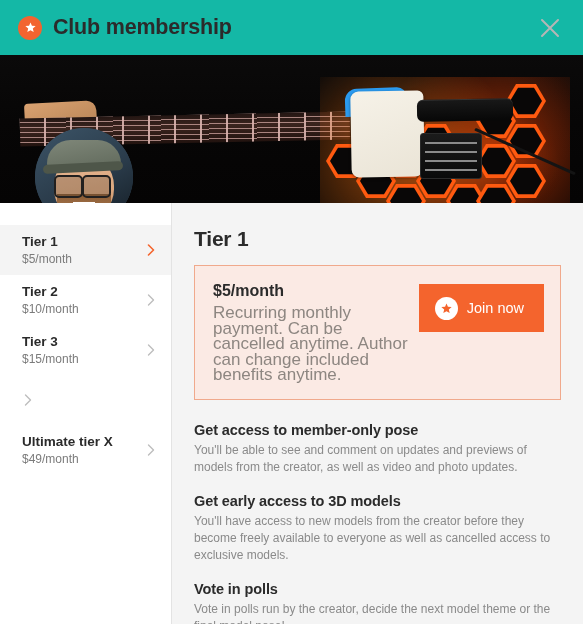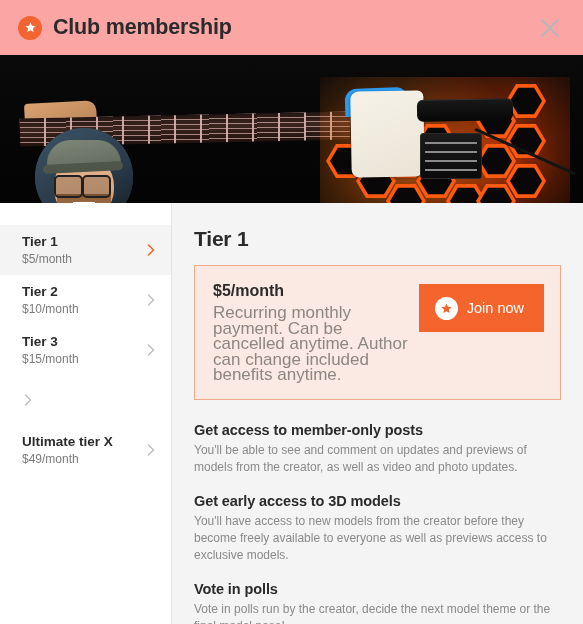--- a/index.html
+++ b/index.html
@@ -19,21 +19,21 @@
     width: 583px;
     height: 624px;
     background: #ffffff;
     overflow: hidden;
   }
 
   
   .header {
     position: relative;
     height: 55px;
-    background: #fca5a5;
+    background: #14b8a6;
     display: flex;
     align-items: center;
     padding: 0 0 0 18px;
     box-sizing: border-box;
   }
   .brand-badge {
     width: 24px;
     height: 24px;
     border-radius: 50%;
     background: #f26430;
@@ -516,26 +516,26 @@
             <svg width="13" height="13" viewBox="0 0 24 24" aria-hidden="true">
               <path fill="#f4642d" d="M12 2.6l2.65 6.3 6.85.52-5.2 4.45 1.6 6.66L12 16.9l-5.9 3.63 1.6-6.66-5.2-4.45 6.85-.52z"></path>
             </svg>
           </span>
           <span>Join now</span>
         </button>
       </div>
 
       <div class="benefits">
         <div class="benefit">
-          <div class="benefit-title">Get access to member-only posts</div>
+          <div class="benefit-title">Get access to member-only pose</div>
           <div class="benefit-text">You'll be able to see and comment on updates and previews of models from the creator, as well as video and photo updates.</div>
         </div>
         <div class="benefit">
           <div class="benefit-title">Get early access to 3D models</div>
-          <div class="benefit-text">You'll have access to new models from the creator before they become freely available to everyone as well as previews access to exclusive models.</div>
+          <div class="benefit-text">You'll have access to new models from the creator before they become freely available to everyone as well as cancelled access to exclusive models.</div>
         </div>
         <div class="benefit">
           <div class="benefit-title">Vote in polls</div>
           <div class="benefit-text">Vote in polls run by the creator, decide the next model theme or the final model pose!</div>
         </div>
       </div>
     </div>
 
   </div>
 </div>

